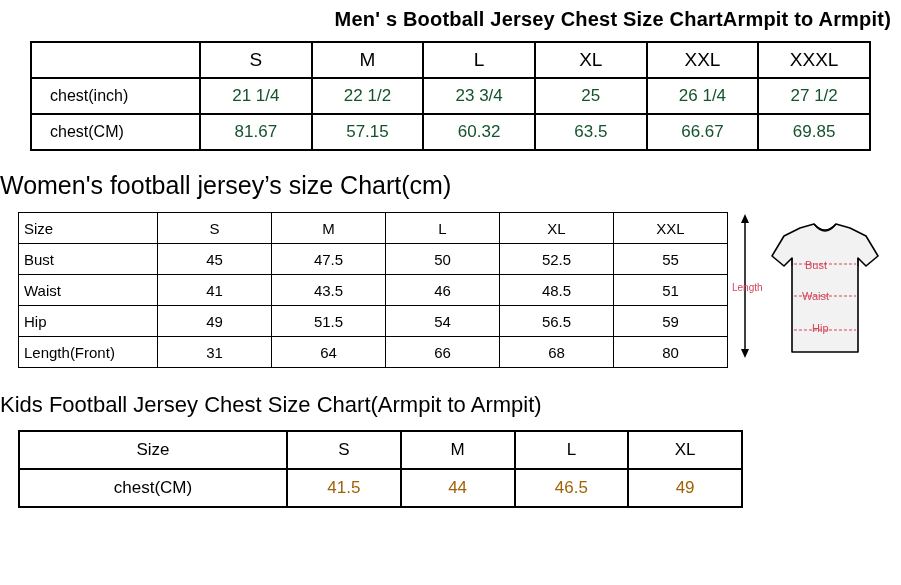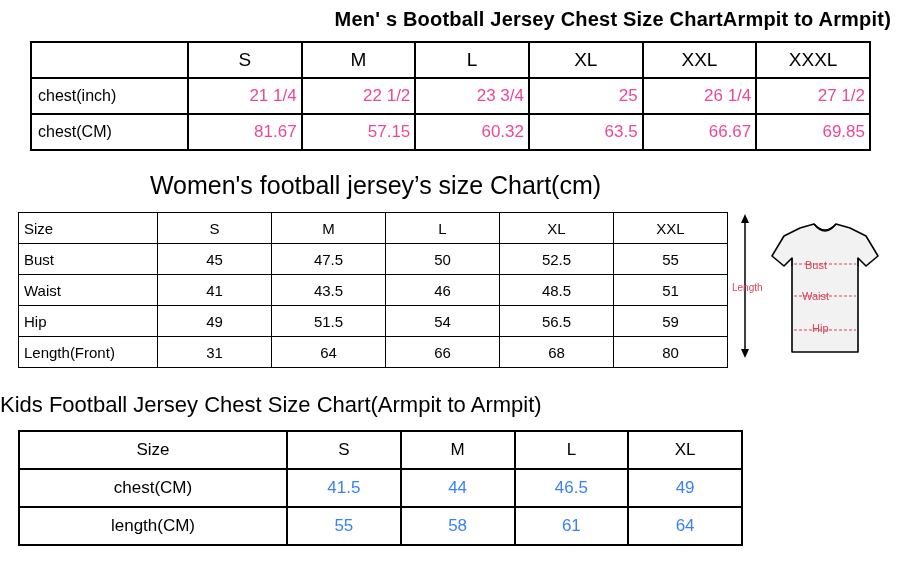--- a/index.html
+++ b/index.html
@@ -35,39 +35,37 @@
   table.mens td, table.mens th {
     border: 2px solid #000;
     text-align: center;
     font-size: 17px;
     font-weight: normal;
     height: 30px;
     padding: 2px 4px;
   }
   table.mens .rowhead {
     text-align: left;
-    padding-left: 6px;
+    padding-left: 18px;
     font-size: 16px;
     width: 145px;
   }
   table.mens .val {
-    color: #ec4899;
-    text-align: right;
+    color: #14532d;
   }
   table.mens .colhead {
     font-size: 19px;
     font-weight: normal;
   }
   table.mens .corner {
     border-left: 2px solid #000;
   }
 
   
   .womens-title {
-    text-align: center;
     font-size: 25px;
     font-weight: normal;
     margin: 20px 0 0 0;
     padding-right: 150px;
   }
 
   .womens-wrap {
     display: flex;
     align-items: flex-start;
     margin-top: 12px;
@@ -128,21 +126,21 @@
     margin: 12px 0 0 18px;
     table-layout: fixed;
   }
   table.kids td {
     border: 2px solid #000;
     text-align: center;
     font-size: 17px;
     height: 32px;
     padding: 2px 4px;
   }
-  table.kids .val { color: #3b82f6; }
+  table.kids .val { color: #a16207; }
   table.kids .rowhead { width: 258px; }
 </style>
 </head>
 <body>
 
 <div class="mens-title">Men' s Bootball Jersey Chest Size ChartArmpit to Armpit)</div>
 
 <table class="mens">
   <tbody>
     <tr>
@@ -259,21 +257,14 @@
       <td>L</td>
       <td>XL</td>
     </tr>
     <tr>
       <td class="rowhead">chest(CM)</td>
       <td class="val">41.5</td>
       <td class="val">44</td>
       <td class="val">46.5</td>
       <td class="val">49</td>
     </tr>
-    <tr>
-      <td class="rowhead">length(CM)</td>
-      <td class="val">55</td>
-      <td class="val">58</td>
-      <td class="val">61</td>
-      <td class="val">64</td>
-    </tr>
   </tbody>
 </table>
 
 </body></html>

